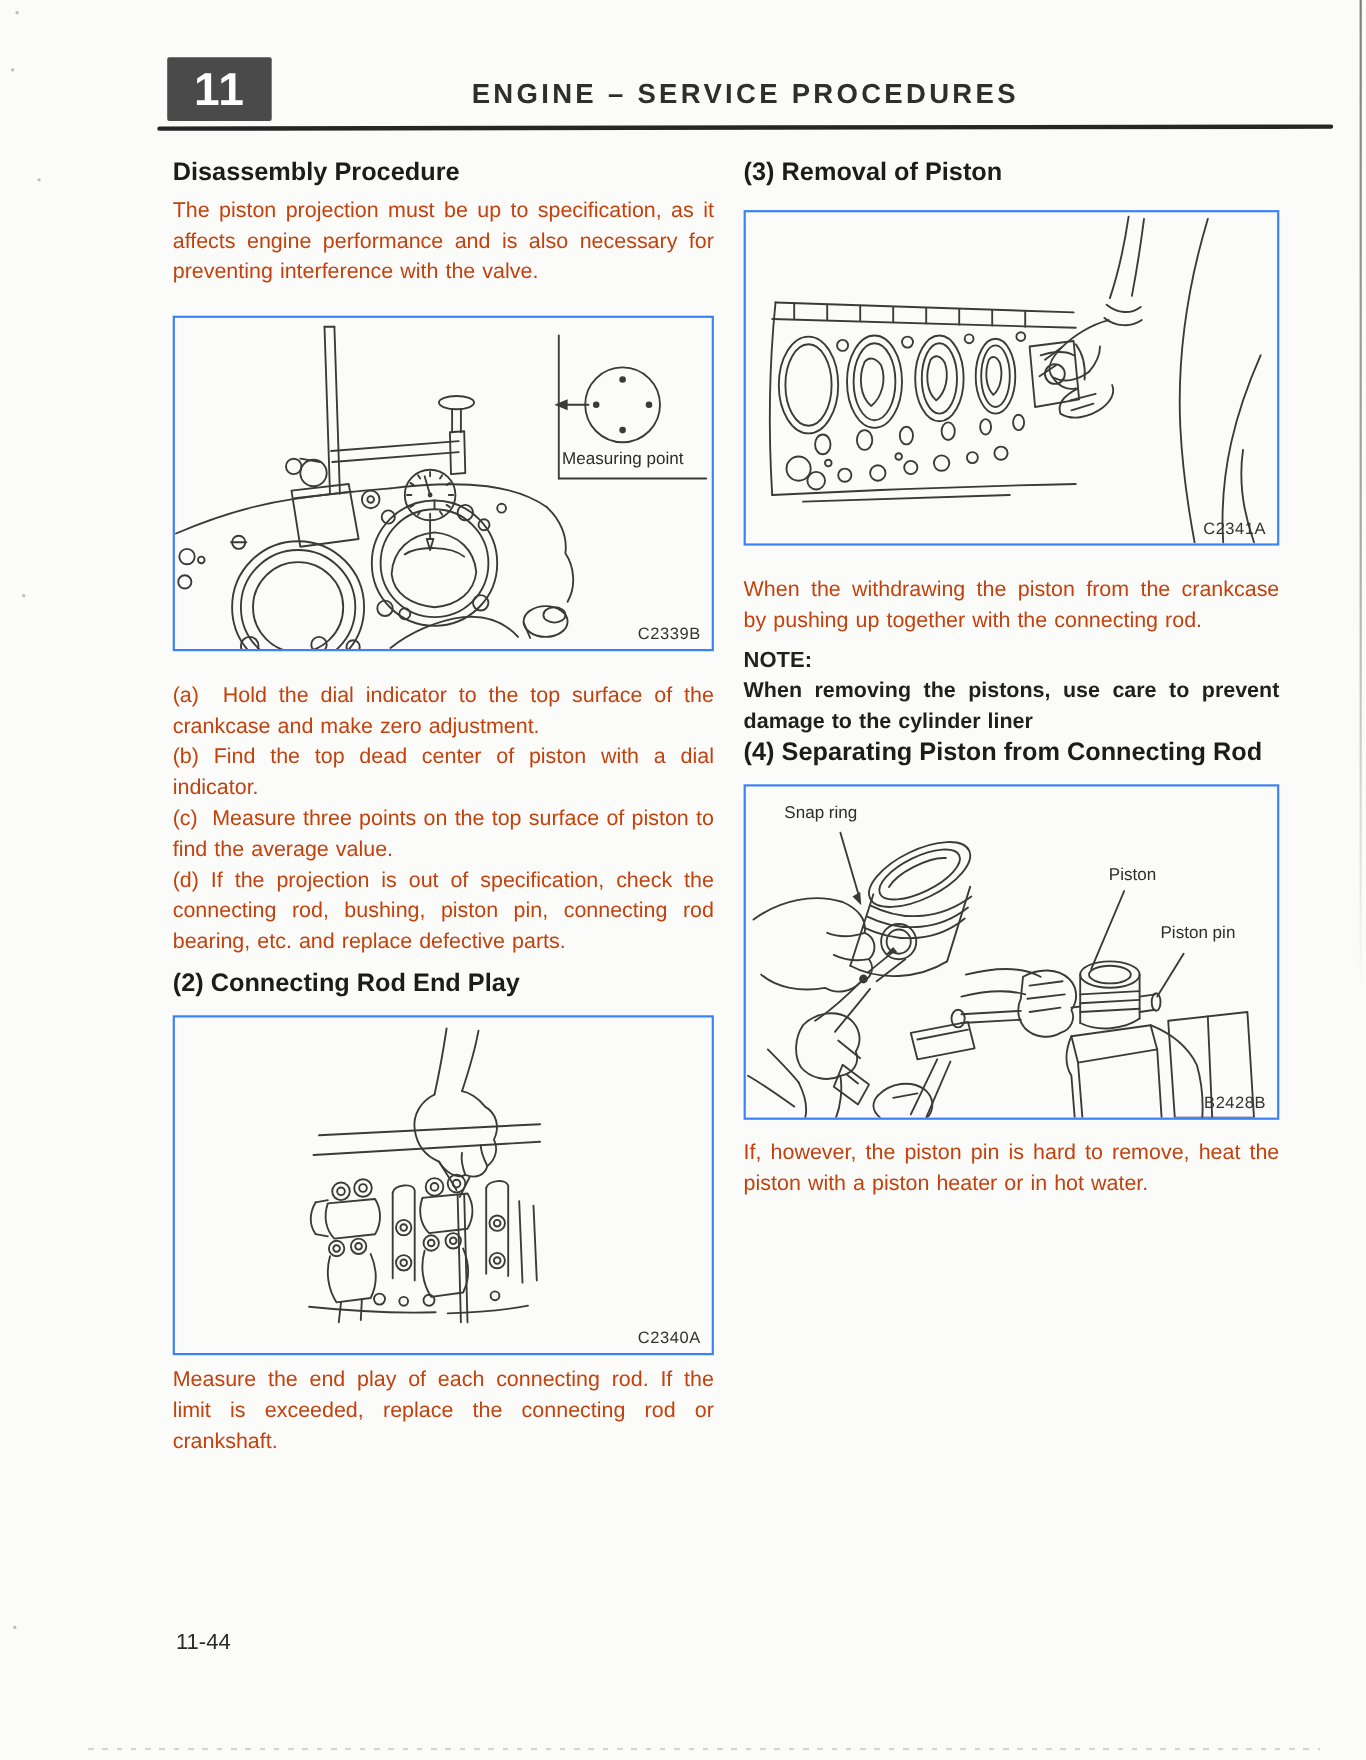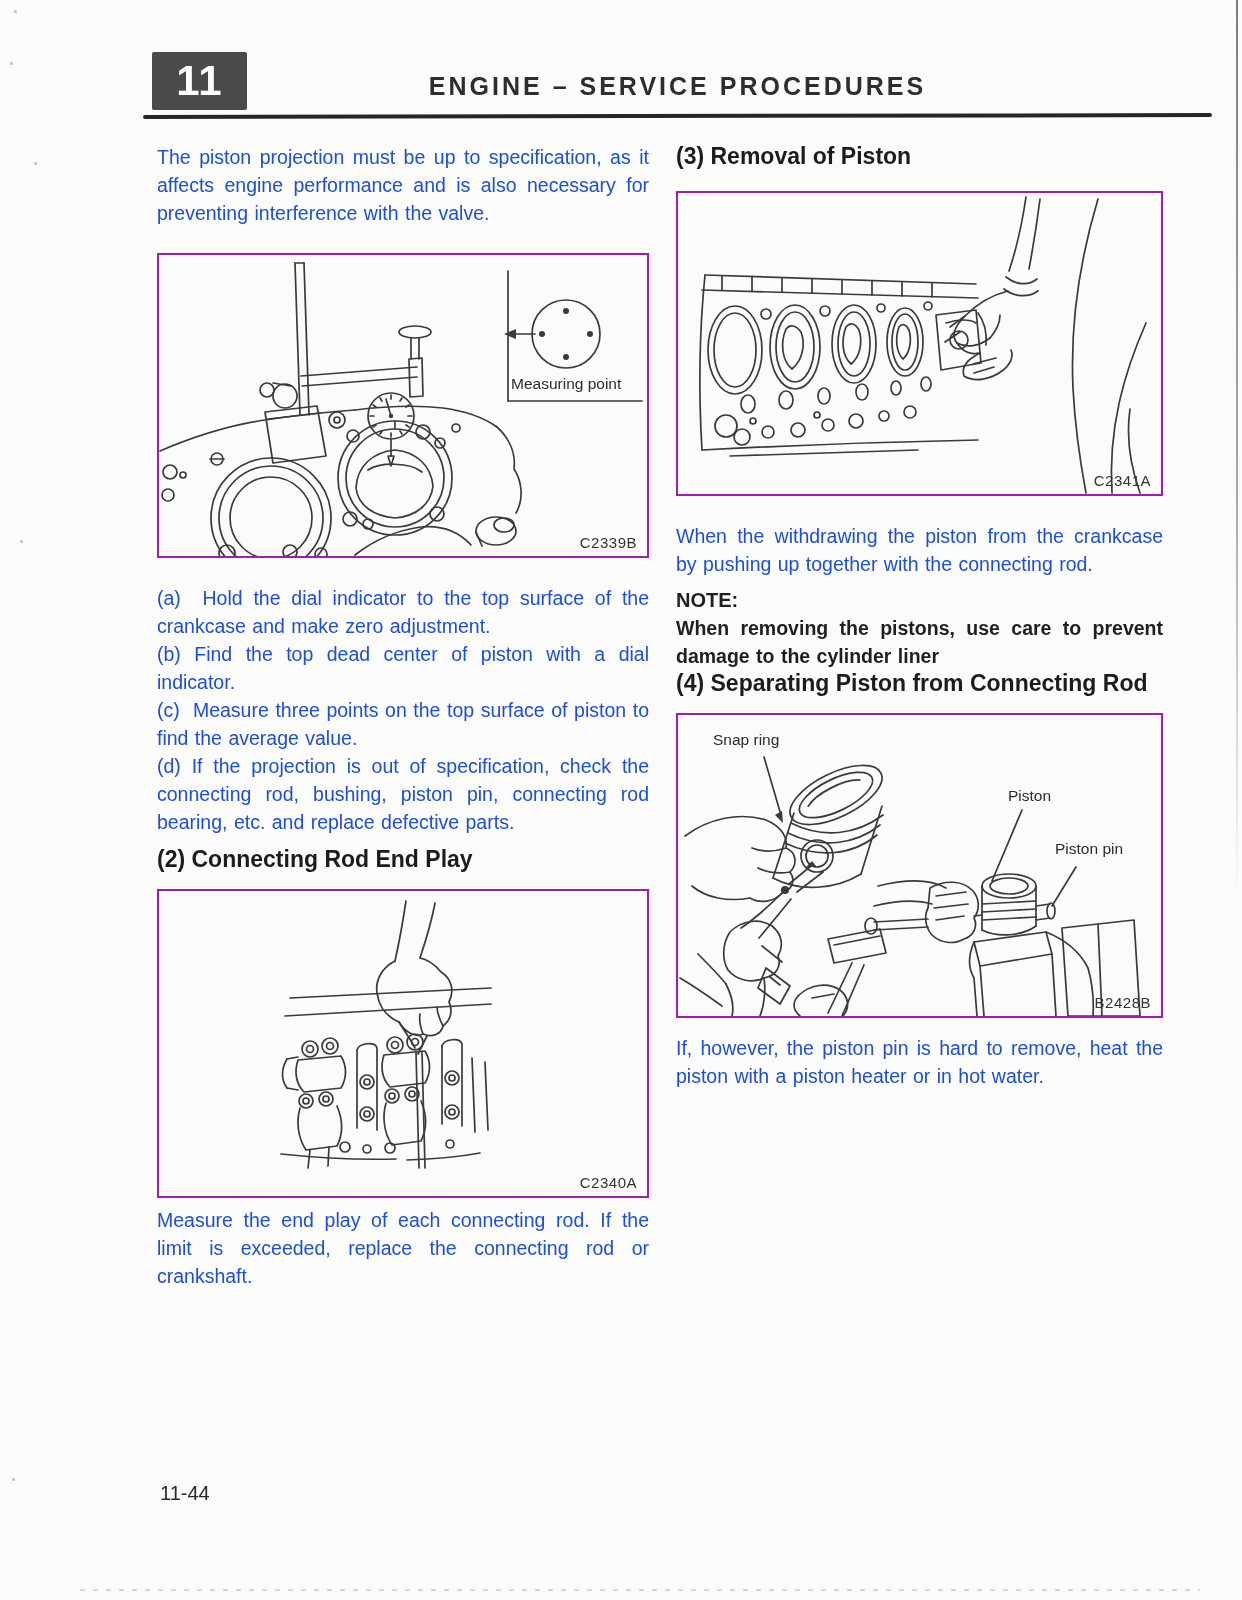--- a/index.html
+++ b/index.html
@@ -26,29 +26,29 @@
     position:absolute; top:114px; left:143px; width:1069px; height:4px;
     background:#262626; border-radius:2px;
     transform:rotate(-0.1deg);
   }
   
   .columns { position:absolute; left:157px; top:143px; width:1006px; display:flex; gap:27px; }
   .col-left  { width:492px; }
   .col-right { width:487px; }
   h2.major { font-size:23px; font-weight:bold; color:#1c1c1c; margin:0 0 7px 0; }
   h3.sub   { font-size:23px; font-weight:bold; color:#1c1c1c; margin:0; }
-  .body { font-size:19.5px; line-height:28px; margin:0; text-align:justify; color:#1d4ed8; word-spacing:1px; }
+  .body { font-size:19.5px; line-height:28px; margin:0; text-align:justify; color:#c2410c; word-spacing:1px; }
   .bold { font-weight:bold; color:#1f1f1f; }
   .mb6 {margin-bottom:6px;} .mb10{margin-bottom:10px;} .mb16{margin-bottom:16px;}
   .mb20{margin-bottom:8px;}
   .mb26{margin-bottom:26px;} .mt3{margin-top:3px;} .mt8{margin-top:8px;}
   .h-sub2 { margin:0 0 22px 0; }
   .h-sub4 { margin:8px 0 24px 0; }
   
-  .fig { position:relative; border:2px solid #a21caf; background:#fbfbf9; }
+  .fig { position:relative; border:2px solid #3b82f6; background:#fbfbf9; }
   .fig svg { display:block; }
   .fig-1 { width:488px; height:301px; }
   .fig-2 { width:488px; height:305px; }
   .fig-3 { width:483px; height:301px; }
   .fig-4 { width:483px; height:301px; }
   .ln { fill:none; stroke:#3a3a3a; stroke-width:1.7; stroke-linecap:round; stroke-linejoin:round; }
   .fillg { fill:#3a3a3a; stroke:none; }
   .whitefill { fill:#fbfbf9; }
   .lbl { position:absolute; font-size:15.5px; color:#2c2c2c; white-space:nowrap; }
   .fig-code { position:absolute; right:10px; bottom:5px; font-size:15px; color:#333333; letter-spacing:0.5px; }
@@ -67,20 +67,21 @@
 
   <div class="chapter-box">
     <span>11</span>
   </div>
   <h1 class="header-title">ENGINE – SERVICE PROCEDURES</h1>
   <div class="header-rule"></div>
 
   <div class="columns">
 
     <section class="col-left">
+      <h2 class="major">Disassembly Procedure</h2>
       <p class="body mb26">The piston projection must be up to specification, as it affects engine performance and is also necessary for preventing interference with the valve.</p>
 
       <figure class="fig fig-1 mb26" style="margin-left:0;margin-right:0;">
         <svg width="488" height="301" viewBox="0 0 488 301">
           <g class="ln">
 
             <path d="M1 196 C 36 181, 72 170, 106 165 C 140 160, 168 157, 196 155"></path>
             <path d="M196 155 C 228 151, 258 150, 284 153 C 306 156, 324 162, 338 172"></path>
             <path d="M338 172 C 350 183, 357 198, 355 214 C 363 226, 365 244, 357 258"></path>
             <path d="M196 300 C 214 286, 238 275, 262 272 C 284 270, 300 277, 312 290"></path>

